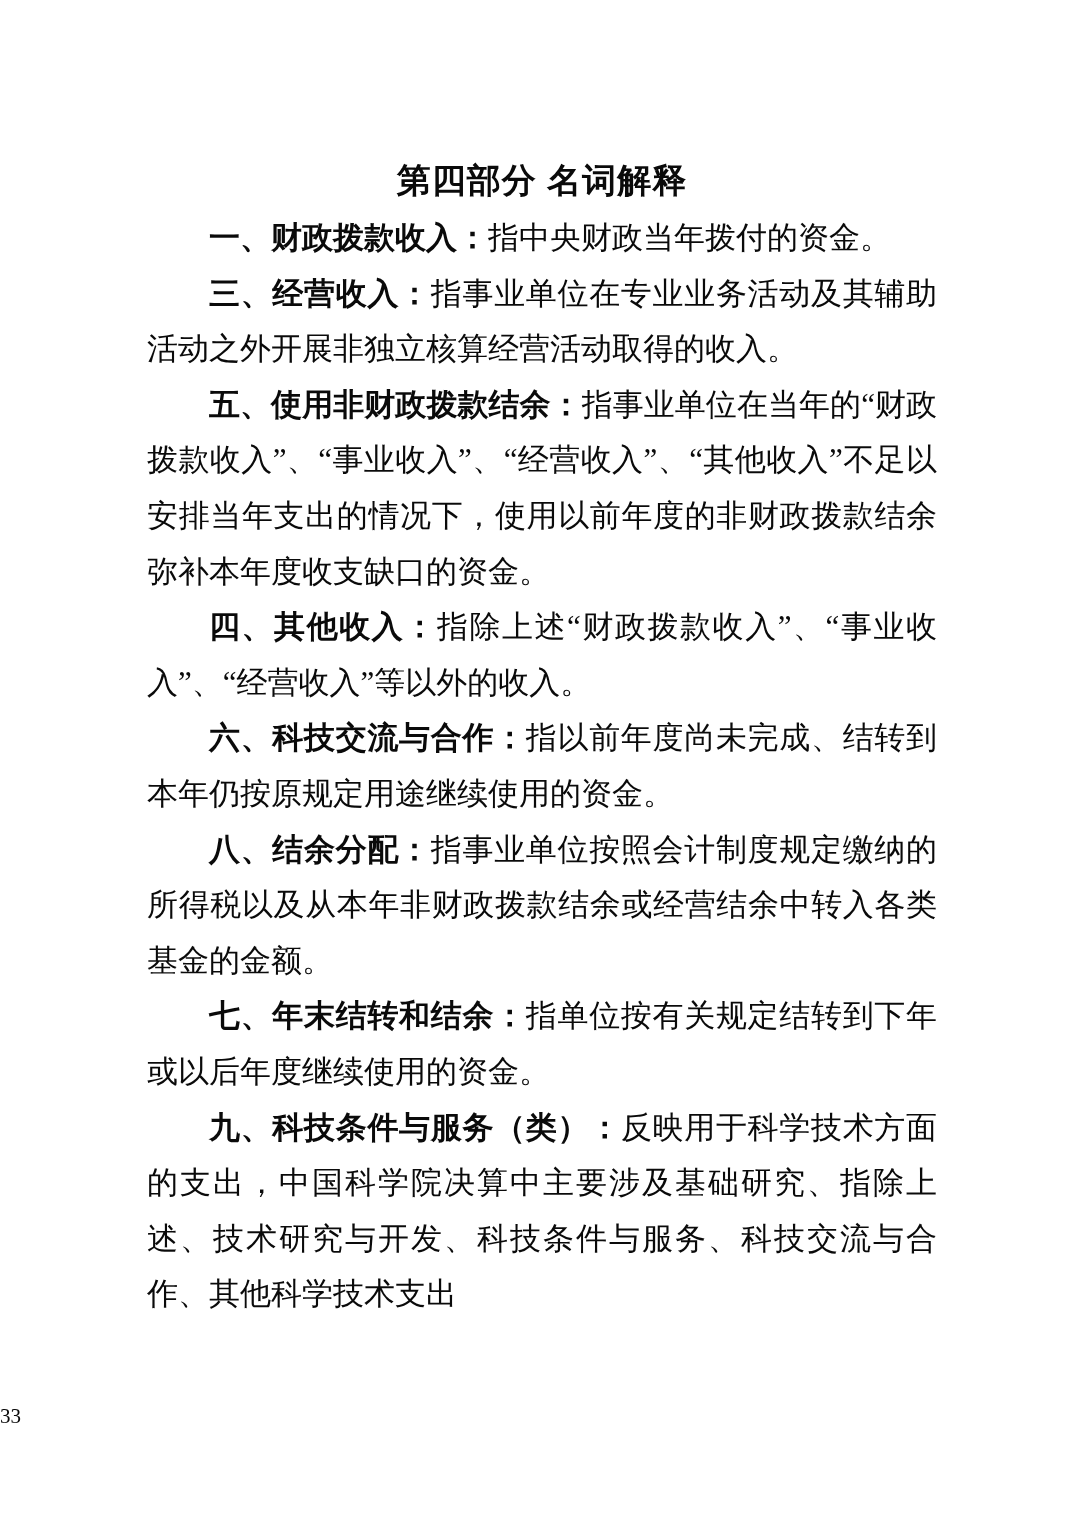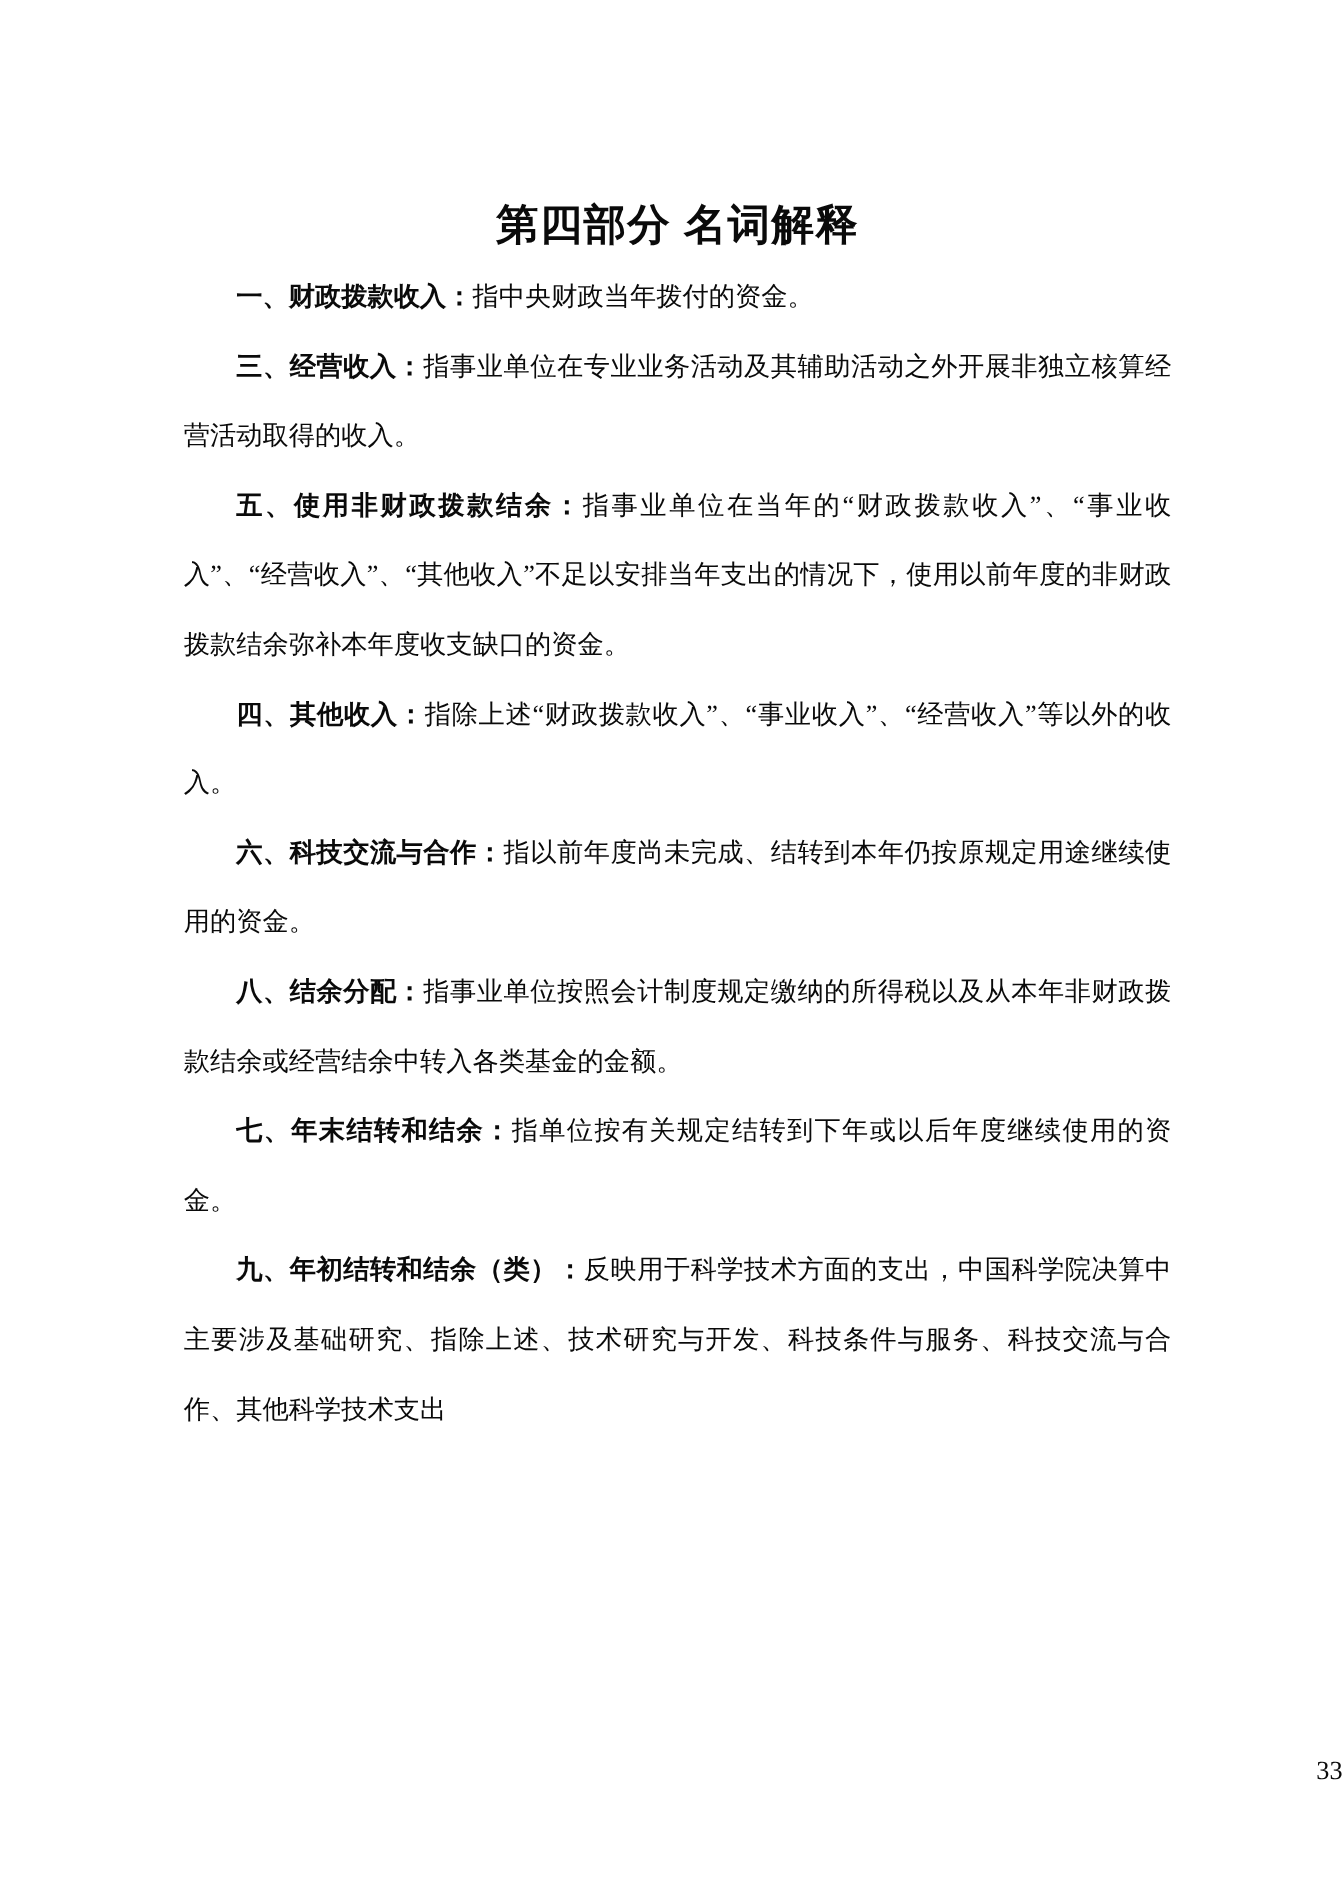--- a/index.html
+++ b/index.html
@@ -25,36 +25,36 @@
     font-family: "Liberation Sans", sans-serif;
     font-weight: bold;
     font-size: 34px;
     line-height: 56px;
     text-align: center;
     margin: 0 0 2px 0;
     letter-spacing: 1px;
     white-space: nowrap;
   }
   .para {
-    font-size: 21px;
+    font-size: 31px;
     line-height: 55.6px;
     text-align: justify;
     text-indent: 2em;
     margin: 0;
     word-break: break-all;
   }
   .para .term {
     font-weight: bold;
   }
   .page-number {
     position: absolute;
     top: 1401px;
     left: 0;
     width: 100%;
-    text-align: right;
+    text-align: left;
     font-size: 21px;
     line-height: 30px;
     font-family: "Liberation Serif", serif;
   }
 </style>
 </head>
 <body>
 
 <div class="content">
 
@@ -68,17 +68,17 @@
   <p class="para"><span class="term">五、使用非财政拨款结余：</span><span class="def">指事业单位在当年的“财政拨款收入”、“事业收入”、“经营收入”、“其他收入”不足以安排当年支出的情况下，使用以前年度的非财政拨款结余弥补本年度收支缺口的资金。</span></p>
 
   <p class="para"><span class="term">四、其他收入：</span><span class="def">指除上述“财政拨款收入”、“事业收入”、“经营收入”等以外的收入。</span></p>
 
   <p class="para"><span class="term">六、科技交流与合作：</span><span class="def">指以前年度尚未完成、结转到本年仍按原规定用途继续使用的资金。</span></p>
 
   <p class="para"><span class="term">八、结余分配：</span><span class="def">指事业单位按照会计制度规定缴纳的所得税以及从本年非财政拨款结余或经营结余中转入各类基金的金额。</span></p>
 
   <p class="para"><span class="term">七、年末结转和结余：</span><span class="def">指单位按有关规定结转到下年或以后年度继续使用的资金。</span></p>
 
-  <p class="para"><span class="term">九、年初结转和结余（类）：</span><span class="def">反映用于科学技术方面的支出，中国科学院决算中主要涉及基础研究、指除上述、技术研究与开发、科技条件与服务、科技交流与合作、其他科学技术支出</span></p>
+  <p class="para"><span class="term">九、科技条件与服务（类）：</span><span class="def">反映用于科学技术方面的支出，中国科学院决算中主要涉及基础研究、指除上述、技术研究与开发、科技条件与服务、科技交流与合作、其他科学技术支出</span></p>
 
 </div>
 
 <div class="page-number">33</div>
 
 </body></html>

